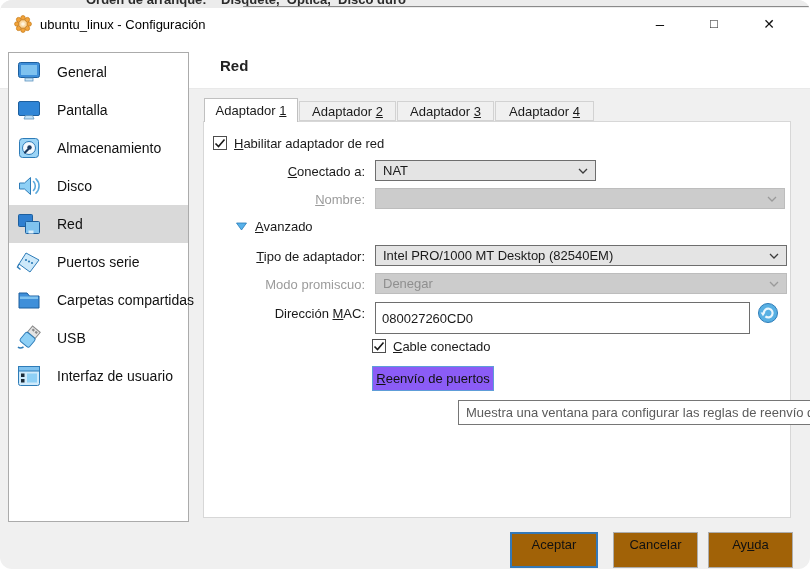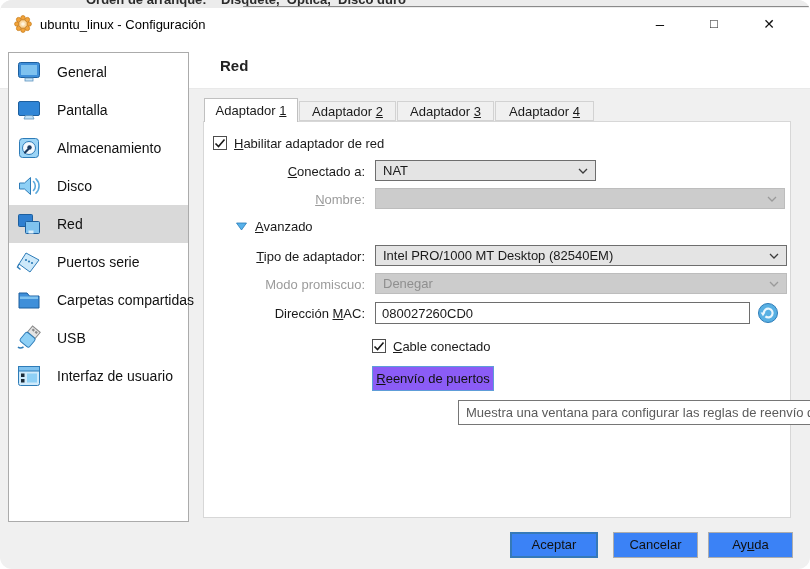--- a/index.html
+++ b/index.html
@@ -60,38 +60,38 @@
               align-items:center; justify-content:center; }
   .chk-label { position:absolute; z-index:4; white-space:nowrap; }
 
   .combo { position:absolute; height:21px; background:#e4e4e4; border:1px solid #6e6e6e;
            z-index:4; display:flex; align-items:center; padding:0 7px; }
   .combo .combo-text { flex:1; white-space:nowrap; overflow:hidden; }
   .combo .chev { flex:0 0 auto; margin-left:6px; display:flex; }
   .combo.disabled { background:#cccccc; border-color:#bdbdbd; color:#8f8f8f; }
   .combo.disabled svg path { stroke:#9a9a9a; }
 
-  .textbox { position:absolute; height:22px; background:#fff; border:1px solid #6e6e6e;
+  .textbox { position:absolute; height:32px; background:#fff; border:1px solid #6e6e6e;
              z-index:4; display:flex; align-items:center; padding:0 6px; }
 
   .advanced { position:absolute; left:236px; top:219px; z-index:4; display:flex;
               align-items:center; gap:8px; }
 
   .refresh-btn { position:absolute; left:757px; top:302px; width:22px; height:22px; z-index:4; }
 
   .pf-button { position:absolute; left:372px; top:366px; width:122px; height:25px;
                background:#8b5cf6; border:1px solid #5e9dd8; z-index:4; text-align:center;
                line-height:23px; color:#111; }
 
   .tooltip { position:absolute; left:458px; top:400px; width:420px; height:25px;
              background:#ffffff; border:1px solid #767676; z-index:10;
              line-height:23px; padding:0 7px; color:#5b5b5b; white-space:nowrap; overflow:hidden; }
 
   
-  .btn { position:absolute; top:532px; height:26px; background:#3b82f6;
+  .btn { position:absolute; top:532px; height:36px; background:#a16207;
          border:1px solid #adadad; text-align:center; line-height:24px; color:#111; z-index:4; }
   .btn-accept { left:510px; width:88px; border:2px solid #3579b8; line-height:22px; }
   .btn-cancel { left:613px; width:85px; }
   .btn-help   { left:708px; width:85px; }
 
   u { text-decoration:underline; }
 </style>
 </head>
 <body>
 

